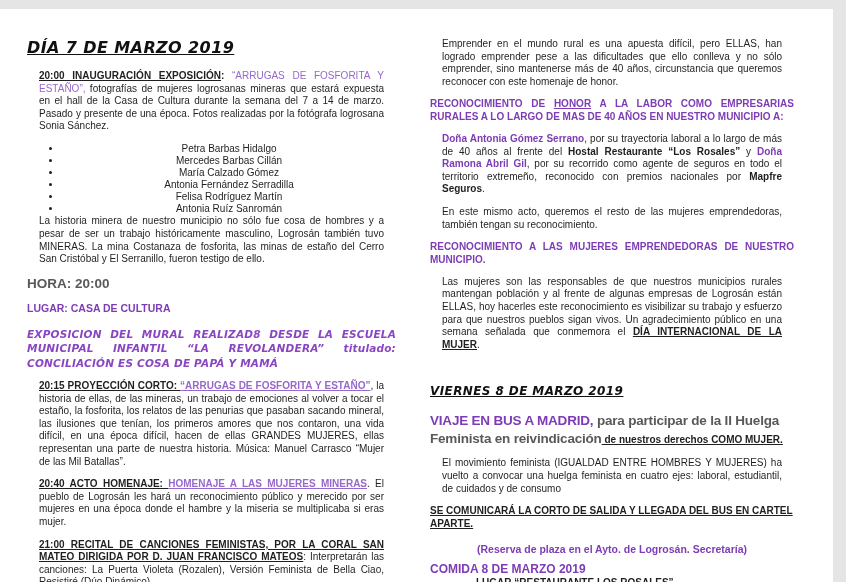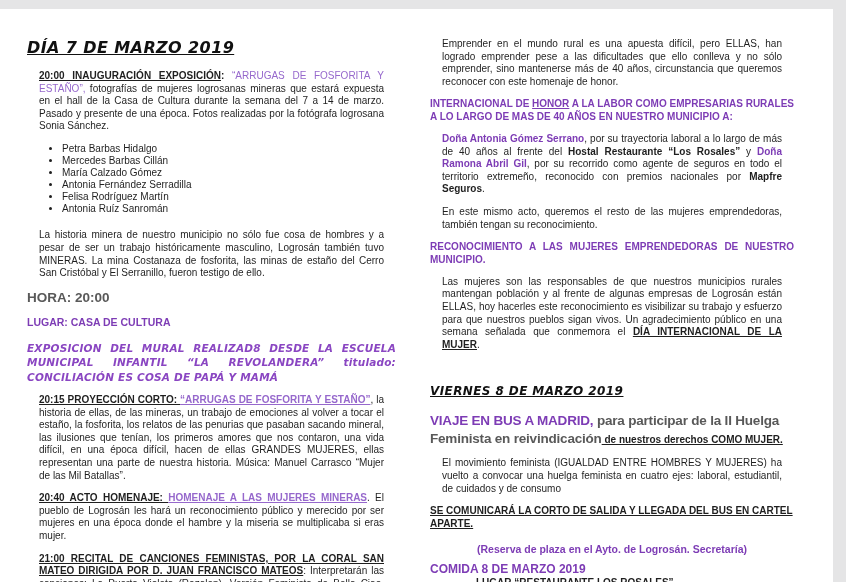--- a/index.html
+++ b/index.html
@@ -20,21 +20,21 @@
   .purple { color:#7d3cb5; }
   .purple-light { color:#9668cc; }
 
   .comic-h {
     font-family:"DejaVu Sans", sans-serif; font-style:italic; font-weight:bold;
     font-size:16px; letter-spacing:.4px; margin:0 0 13px; color:#111;
   }
   .comic-h span { text-decoration:underline; }
   .comic-h.small { font-size:12px; margin:33px 0 14px;text-decoration:underline; }
 
-  ul.miners { margin:0 0 15px; padding:0 0 0 35px; list-style:disc; }
+  ul.miners { margin:0 0 1px; padding:0 0 0 35px; list-style:disc;text-align:center; }
   ul.miners li { font-size:10px; line-height:11.9px; }
 
   .hora  { font-size:13.5px; font-weight:bold; color:#595959; margin:2px 0 11px; }
   .lugar { font-size:10.5px; font-weight:bold; color:#7d3cb5; margin:0 0 13px; }
 
   .mural {
     font-family:"DejaVu Sans", sans-serif; font-style:italic; font-weight:bold;
     color:#8a46c2; font-size:10.5px; line-height:14.4px; text-align:justify;
     letter-spacing:.2px; margin:0 0 10px;
   }
@@ -98,21 +98,21 @@
     </p>
 
     <div class="acto-seguido">(ACTO SEGUIDO)</div>
 
   </div>
 
   <div class="col col-right">
     <p class="body">Emprender en el mundo rural es una apuesta difícil, pero ELLAS, han logrado emprender pese a las dificultades que ello conlleva y no sólo emprender, sino mantenerse más de 40 años, circunstancia que queremos reconocer con este homenaje de honor.</p>
 
     <p class="h-purple">
-      <span>INTERNACIONAL DE </span><span class="u">HONOR</span><span> A LA LABOR COMO EMPRESARIAS RURALES A LO LARGO DE MAS DE 40 AÑOS EN NUESTRO MUNICIPIO A:</span>
+      <span>RECONOCIMIENTO DE </span><span class="u">HONOR</span><span> A LA LABOR COMO EMPRESARIAS RURALES A LO LARGO DE MAS DE 40 AÑOS EN NUESTRO MUNICIPIO A:</span>
     </p>
 
     <p class="body">
       <span class="b purple">Doña Antonia Gómez Serrano</span><span>, por su trayectoria laboral a lo largo de más de 40 años al frente del </span><span class="b">Hostal Restaurante “Los Rosales”</span><span> y </span><span class="b purple">Doña Ramona Abril Gil</span><span>, por su recorrido como agente de seguros en todo el territorio extremeño, reconocido con premios nacionales por </span><span class="b">Mapfre Seguros</span><span>.</span>
     </p>
 
     <p class="body">En este mismo acto, queremos el resto de las mujeres emprendedoras, también tengan su reconocimiento.</p>
 
     <p class="h-purple">RECONOCIMIENTO A LAS MUJERES EMPRENDEDORAS DE NUESTRO MUNICIPIO.</p>
 

